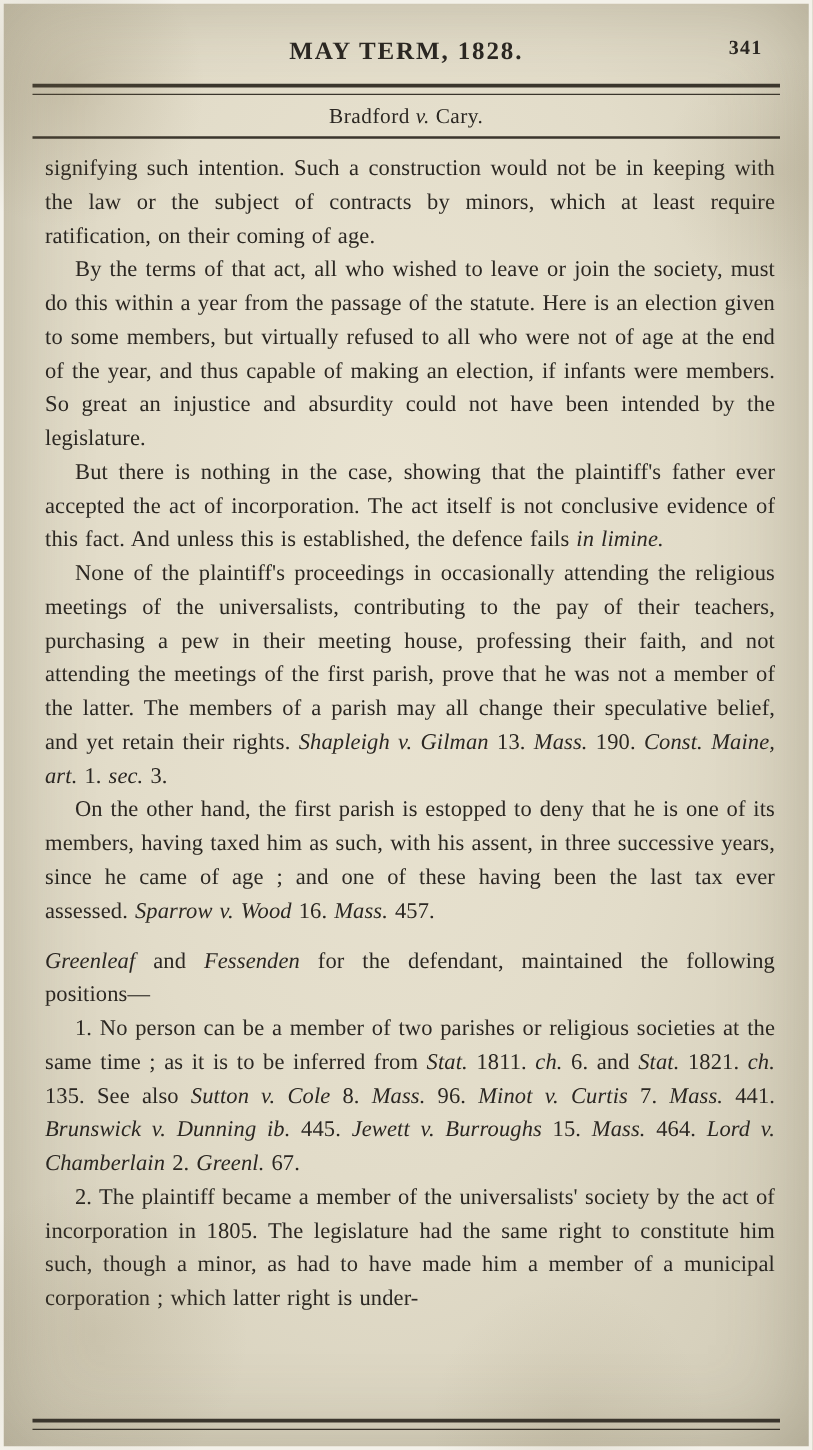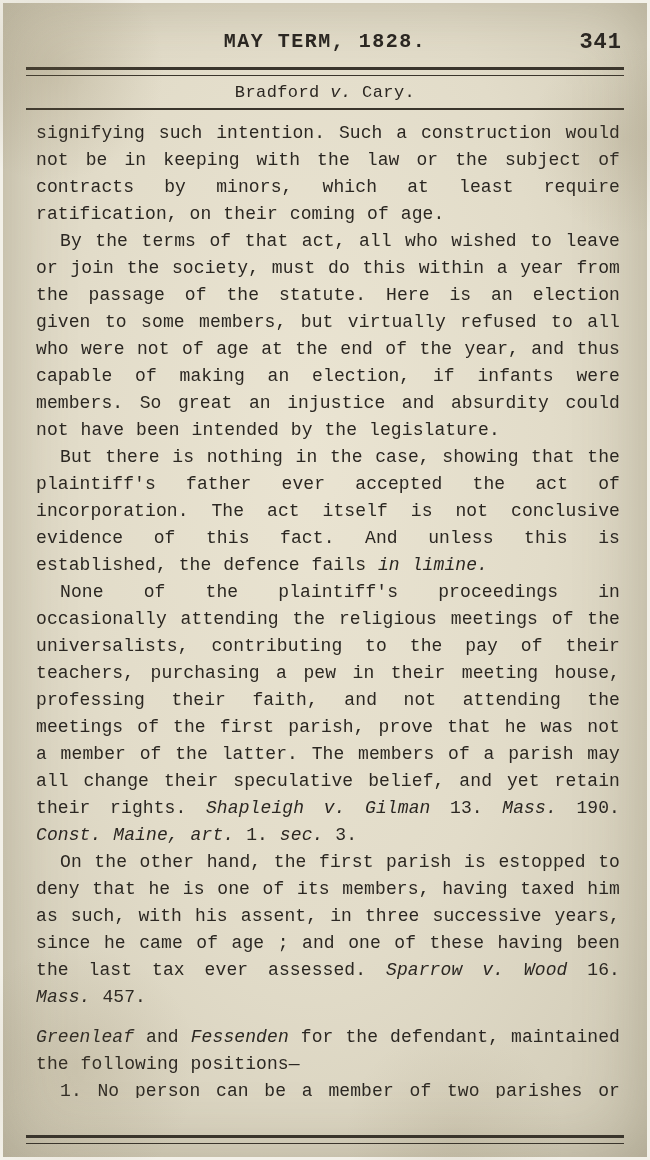--- a/index.html
+++ b/index.html
@@ -7,21 +7,21 @@
     position: relative;
     width: 650px;
     height: 1160px;
     margin: 0;
     overflow: hidden;
     background:
       radial-gradient(ellipse at 48% 38%, #eae4d2 0%, #e2dcc9 50%, #d6d0bc 82%, #cbc5b1 100%);
     box-shadow:
       inset 0 0 0 3px #f3f1e9,
       inset 0 0 70px rgba(110, 100, 75, 0.35);
-    font-family: Liberation Mono, monospace;
+    font-family: Liberation Serif, serif;
     color: #2b2722;
   }
   
   .page::before {
     content: "";
     position: absolute; inset: 0;
     pointer-events: none;
     background:
       radial-gradient(circle at 8% 6%, rgba(120,105,70,0.20) 0%, rgba(120,105,70,0) 9%),
       radial-gradient(circle at 96% 12%, rgba(120,105,70,0.12) 0%, rgba(120,105,70,0) 8%),
@@ -34,22 +34,22 @@
     text-align: center;
   }
   .term {
     font-size: 20px;
     font-weight: bold;
     letter-spacing: 1.5px;
   }
   .pagenum {
     position: absolute;
     top: 0;
-    right: 28px;
-    font-size: 22px;
+    right: 40px;
+    font-size: 16px;
     font-weight: bold;
     letter-spacing: 1px;
   }
   .double-rule {
     height: 5px;
     margin: 14px 26px 0 26px;
     border-top: 3px solid #3a352c;
     border-bottom: 1px solid #3a352c;
   }
   .running-head {

